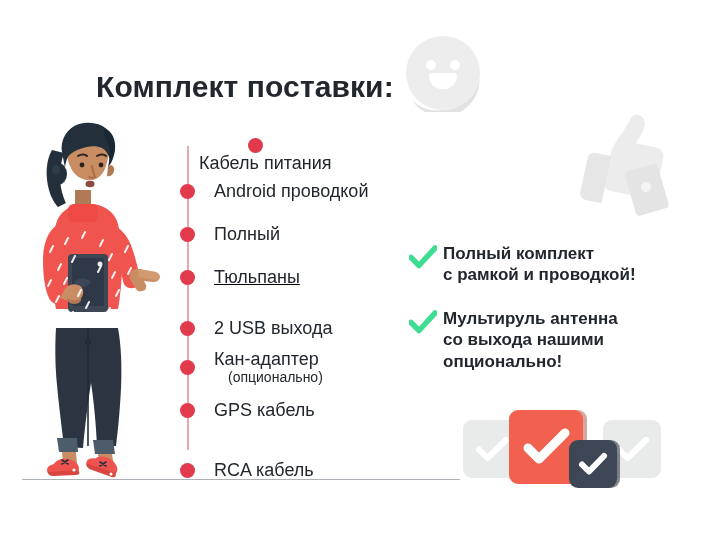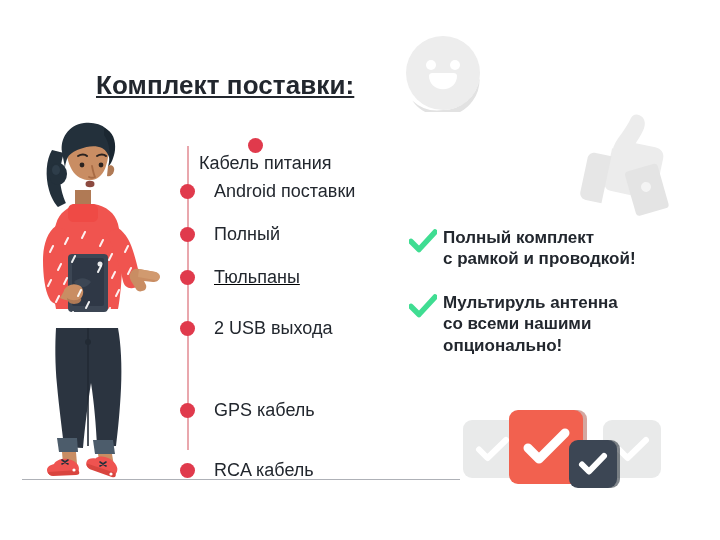--- a/index.html
+++ b/index.html
@@ -19,43 +19,43 @@
 
   
   .ground-line {
     position:absolute; left:22px; top:479px; width:438px; height:1px;
     background:#6b717b; opacity:.55;
   }
 
   
   .heading {
     position:absolute; left:96px; top:70px;
-    font-size:26px; font-weight:bold; color:#22272e;
-    letter-spacing:.1px; white-space:nowrap;text-decoration:underline;
+    font-size:30px; font-weight:bold; color:#22272e;
+    letter-spacing:.1px; white-space:nowrap;
   }
 
   
   .timeline { position:absolute; left:180px; top:138px; width:300px; height:320px; }
   .tl-rail {
     position:absolute; left:6.5px; top:8px; width:2px; height:304px;
     background:#e9a7ad;
   }
   .tl-item { position:absolute; left:0; display:flex; align-items:center; }
   .tl-dot {
     width:15px; height:15px; border-radius:50%;
     background:#e03a4c; flex:0 0 auto; position:relative; z-index:2;
   }
   .tl-text {
     margin-left:19px; color:#22272e; font-size:18px; white-space:nowrap;
     line-height:1.12;
   }
   .tl-sub { display:block; font-size:14px; padding-left:14px; margin-top:1px; }
 
   
-  .benefit { position:absolute; display:flex; align-items:flex-start; }
+  .benefit { position:absolute; display:flex; align-items:flex-start;margin-top:16px; }
   .benefit .chk { width:28px; height:25px; flex:0 0 auto; margin-top:2px; }
   .benefit .btext {
     margin-left:6px; font-size:17px; line-height:1.26;
     color:#22272e; font-weight:bold; white-space:nowrap;
   }
   #benefit-1 { left:409px; top:227px; }
   #benefit-2 { left:409px; top:292px; }
 
   
   .cards { position:absolute; left:455px; top:404px; width:200px; height:92px; }
@@ -202,33 +202,40 @@
 
   <div class="timeline">
     <div class="tl-rail"></div>
 
     <div class="tl-item" id="tli-0" style="top:0px;flex-direction:column;">
       <span class="tl-dot"></span>
       <span class="tl-text">Кабель питания</span>
     </div>
     <div class="tl-item" id="tli-1" style="top:43px;">
       <span class="tl-dot"></span>
-      <span class="tl-text">Android поставки</span>
+      <span class="tl-text">Android проводкой</span>
     </div>
     <div class="tl-item" id="tli-2" style="top:86px;">
       <span class="tl-dot"></span>
       <span class="tl-text">Полный</span>
     </div>
     <div class="tl-item" id="tli-3" style="top:129px;text-decoration:underline;">
       <span class="tl-dot"></span>
       <span class="tl-text">Тюльпаны</span>
     </div>
     <div class="tl-item" id="tli-4" style="top:180px;">
       <span class="tl-dot"></span>
       <span class="tl-text">2 USB выхода</span>
+    </div>
+    <div class="tl-item" id="tli-5" style="top:211px;">
+      <span class="tl-dot"></span>
+      <span class="tl-text">
+        <span>Кан-адаптер</span>
+        <span class="tl-sub">(опционально)</span>
+      </span>
     </div>
     <div class="tl-item" id="tli-6" style="top:262px;">
       <span class="tl-dot"></span>
       <span class="tl-text">GPS кабель</span>
     </div>
     <div class="tl-item" id="tli-7" style="top:322px;">
       <span class="tl-dot"></span>
       <span class="tl-text">RCA кабель</span>
     </div>
   </div>
@@ -246,21 +253,21 @@
   </div>
 
   <div class="benefit" id="benefit-2">
     <span class="chk">
       <svg viewBox="0 0 28 25" xmlns="http://www.w3.org/2000/svg">
         <path d="M2 12.5l8 8L26 3" stroke="#3fdd92" stroke-width="5.5" fill="none" stroke-linecap="round" stroke-linejoin="round"></path>
       </svg>
     </span>
     <span class="btext">
       <span>Мультируль антенна</span><br>
-      <span>со всеми нашими</span><br>
+      <span>со выхода нашими</span><br>
       <span>опционально!</span>
     </span>
   </div>
 
   <div class="cards">
     <div class="card card-a">
       <svg viewBox="0 0 58 58" xmlns="http://www.w3.org/2000/svg">
         <path d="M16 29.5l8.5 8.5L43 20" stroke="#ffffff" stroke-width="6" fill="none" stroke-linecap="round" stroke-linejoin="round"></path>
       </svg>
     </div>

